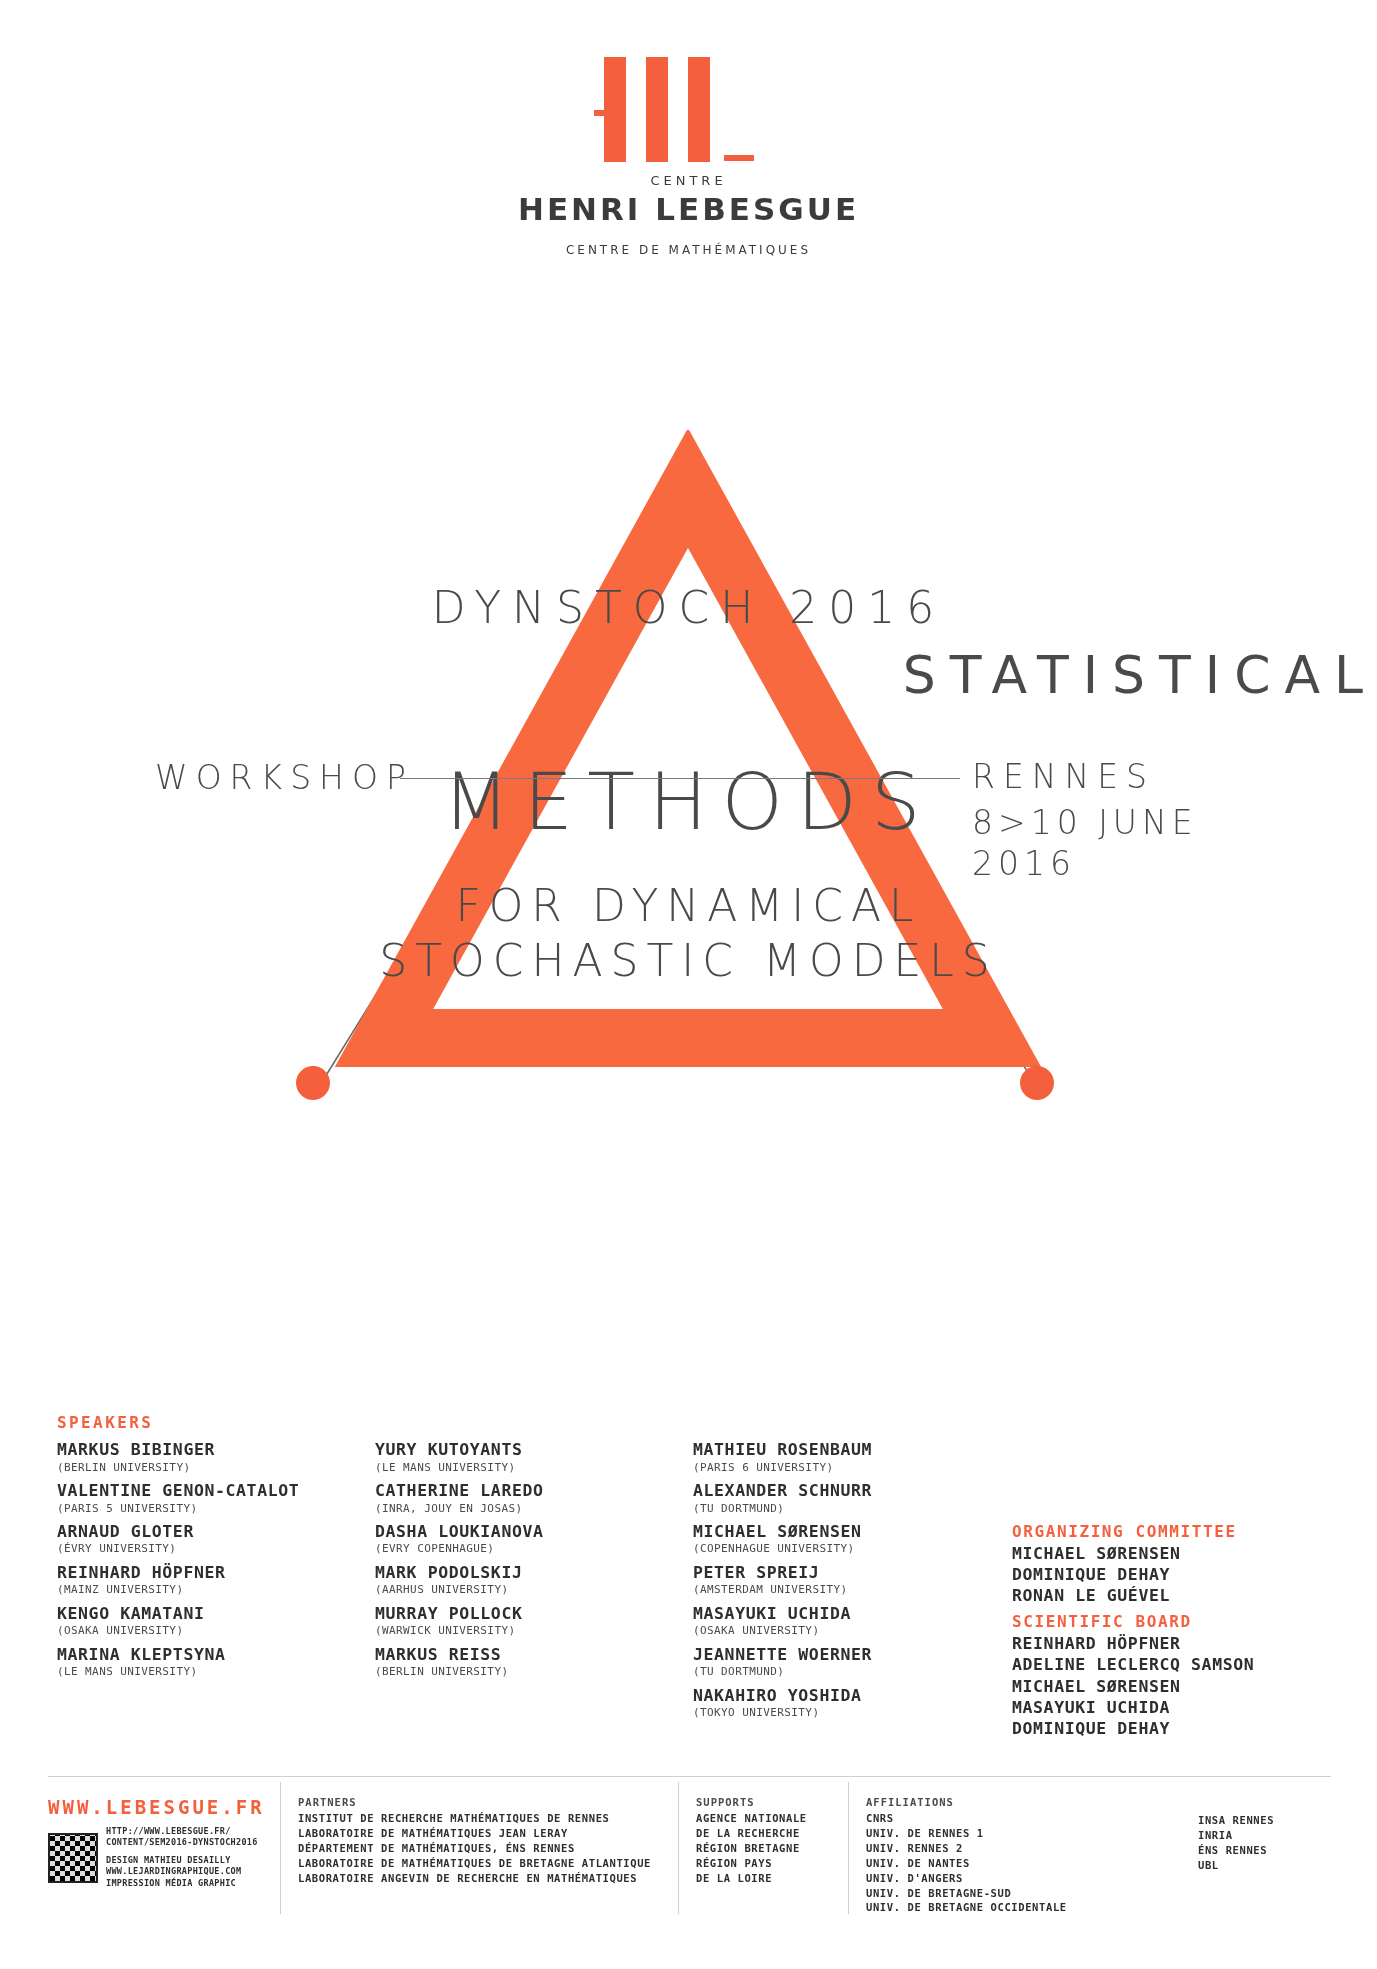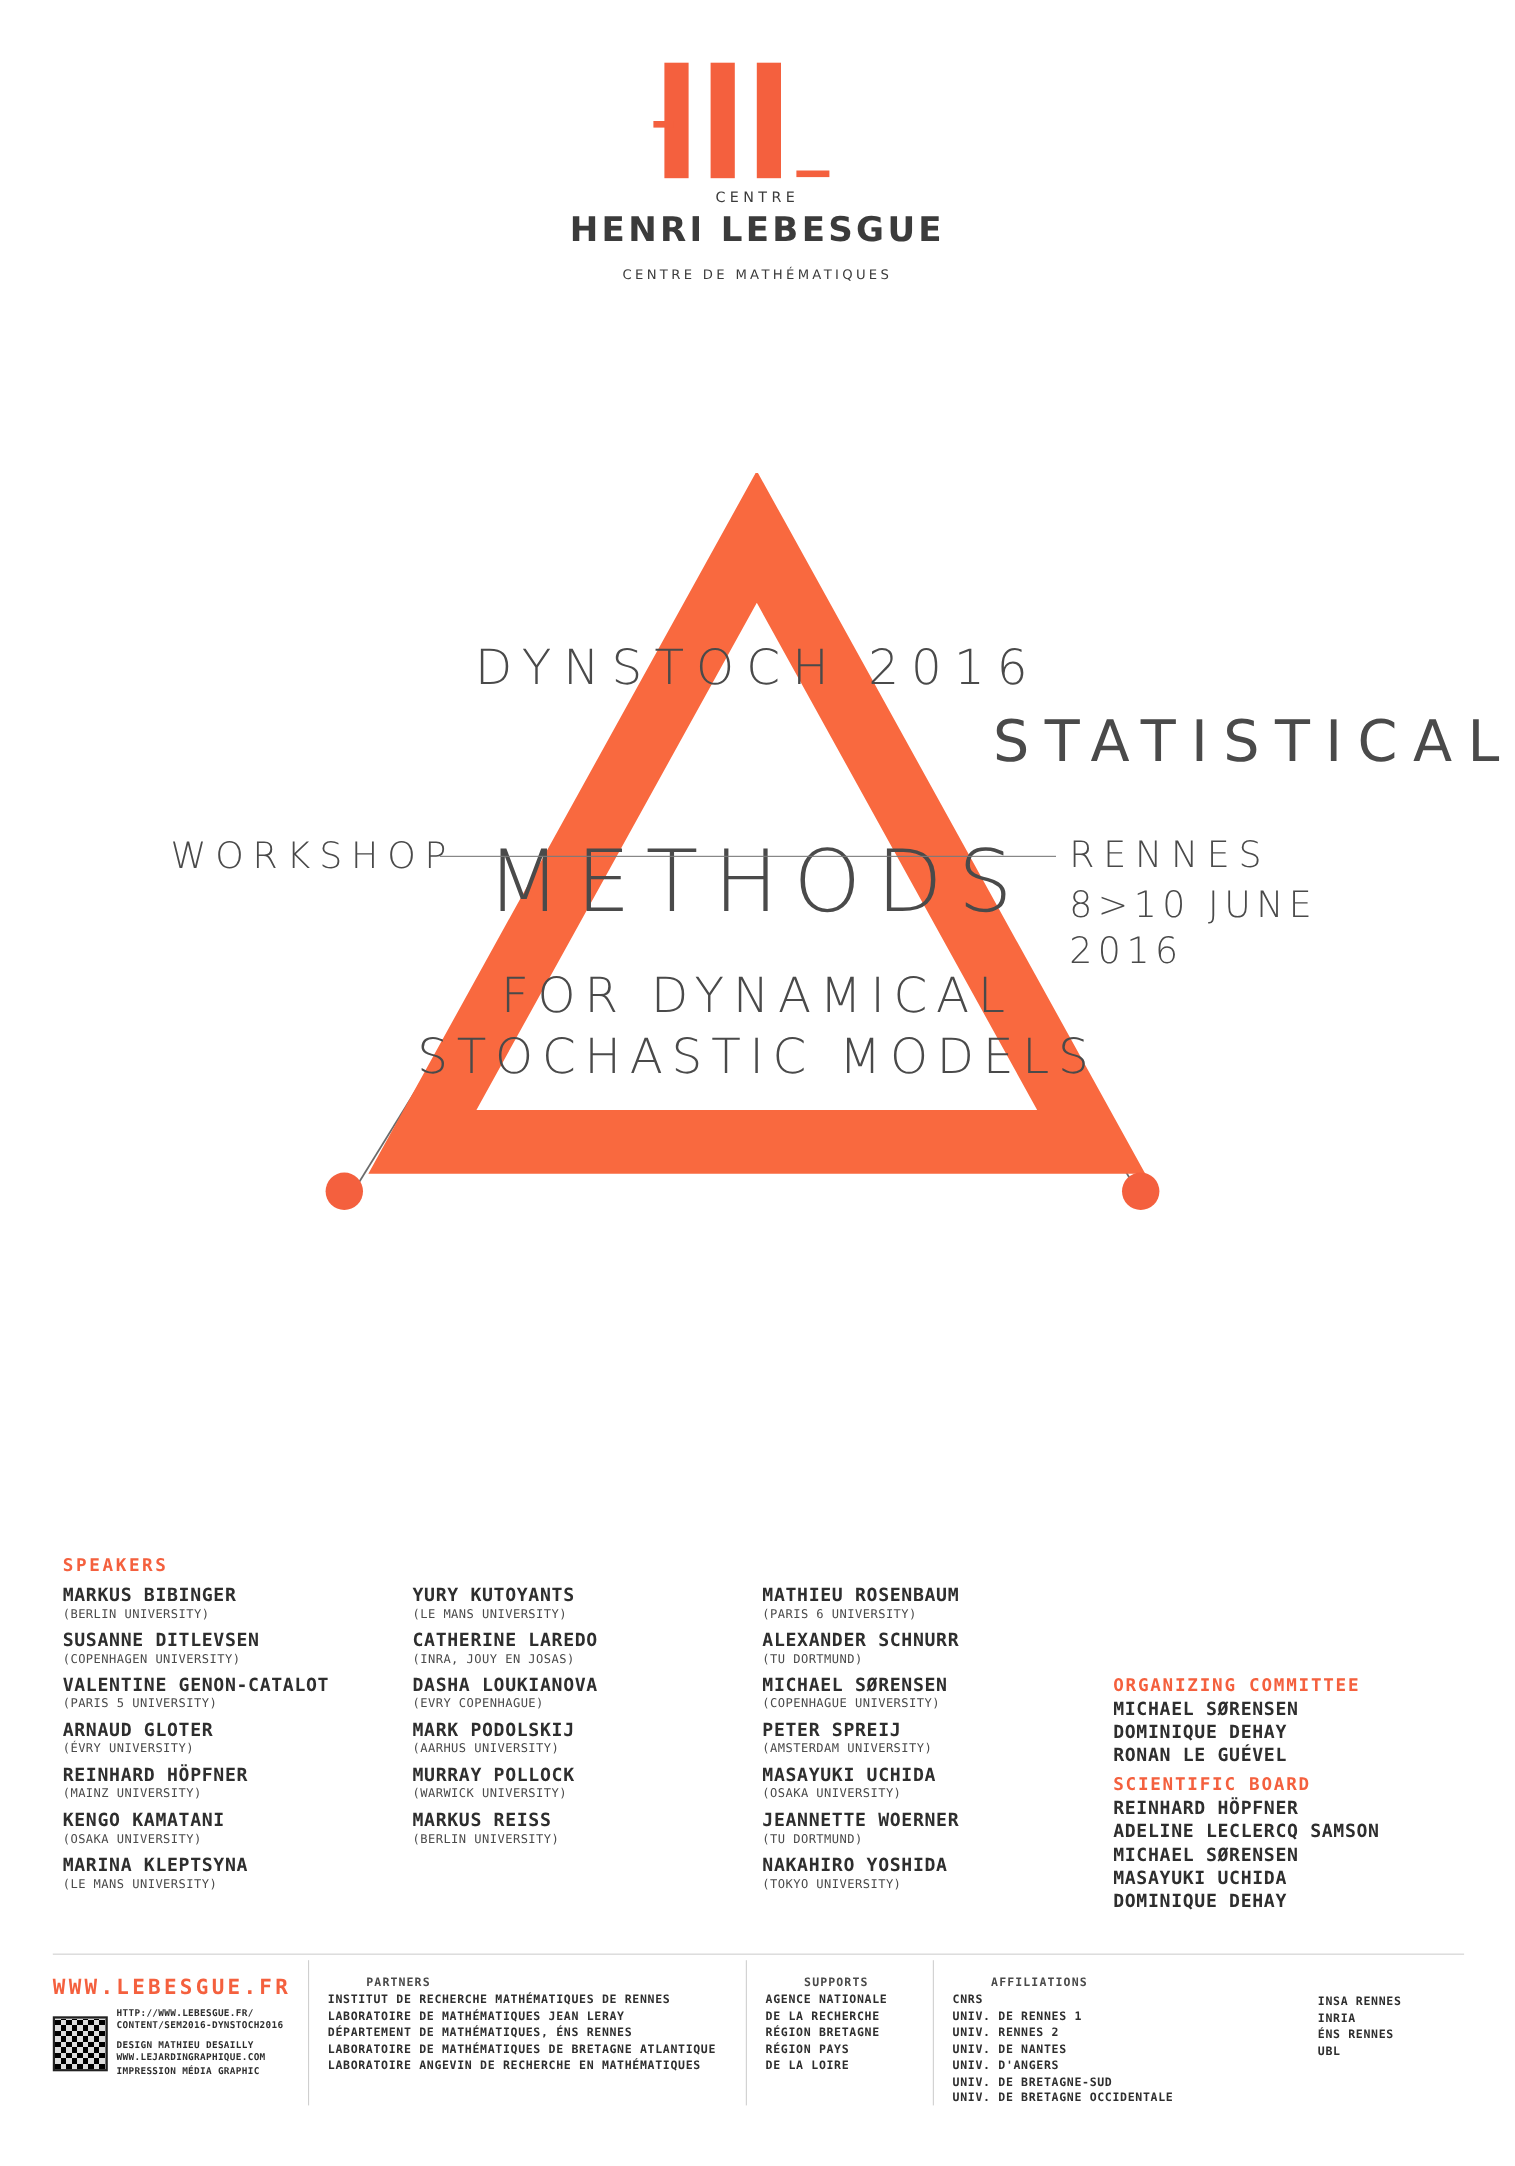--- a/index.html
+++ b/index.html
@@ -110,21 +110,21 @@
   .qr{
     width:50px;height:50px;margin-top:9px;
     background:
       repeating-linear-gradient(90deg,#222 0 5px,#fff 5px 10px),
       repeating-linear-gradient(0deg,#222 0 5px,#fff 5px 10px);
     background-blend-mode:difference;
     border:2px solid #222;
     box-sizing:border-box;
   }
   .f-col{position:absolute;}
-  .f-head{font-size:10.5px;color:#4a4a4a;letter-spacing:1px;font-weight:bold;margin-bottom:3px;margin-left:35px;}
+  .f-head{font-size:10.5px;color:#4a4a4a;letter-spacing:1px;font-weight:bold;margin-bottom:3px;}
   .f-line{font-size:10.5px;color:#2e2e2e;letter-spacing:0.6px;font-weight:bold;line-height:1.42;}
   .f-small{font-size:8.5px;color:#2e2e2e;letter-spacing:0.3px;line-height:1.35;font-weight:bold;}
   .f-vrule{position:absolute;width:1px;background:#cfcfcf;}
 </style>
 </head>
 <body>
 
 <div id="logo-block">
   <div class="logo-mark">
     <div class="logo-bar b1"></div>
@@ -163,24 +163,20 @@
   <div class="t-models">STOCHASTIC MODELS</div>
 </div>
 
 <div id="speakers">
   <div class="sec-head">SPEAKERS</div>
   <div class="cols">
     <div class="col">
       <div class="person">
           <div class="p-name">MARKUS BIBINGER</div>
           <div class="p-aff">(BERLIN UNIVERSITY)</div>
-        </div>
-      <div class="person">
-          <div class="p-name">SUSANNE DITLEVSEN</div>
-          <div class="p-aff">(COPENHAGEN UNIVERSITY)</div>
         </div>
       <div class="person">
           <div class="p-name">VALENTINE GENON-CATALOT</div>
           <div class="p-aff">(PARIS 5 UNIVERSITY)</div>
         </div>
       <div class="person">
           <div class="p-name">ARNAUD GLOTER</div>
           <div class="p-aff">(ÉVRY UNIVERSITY)</div>
         </div>
       <div class="person">

